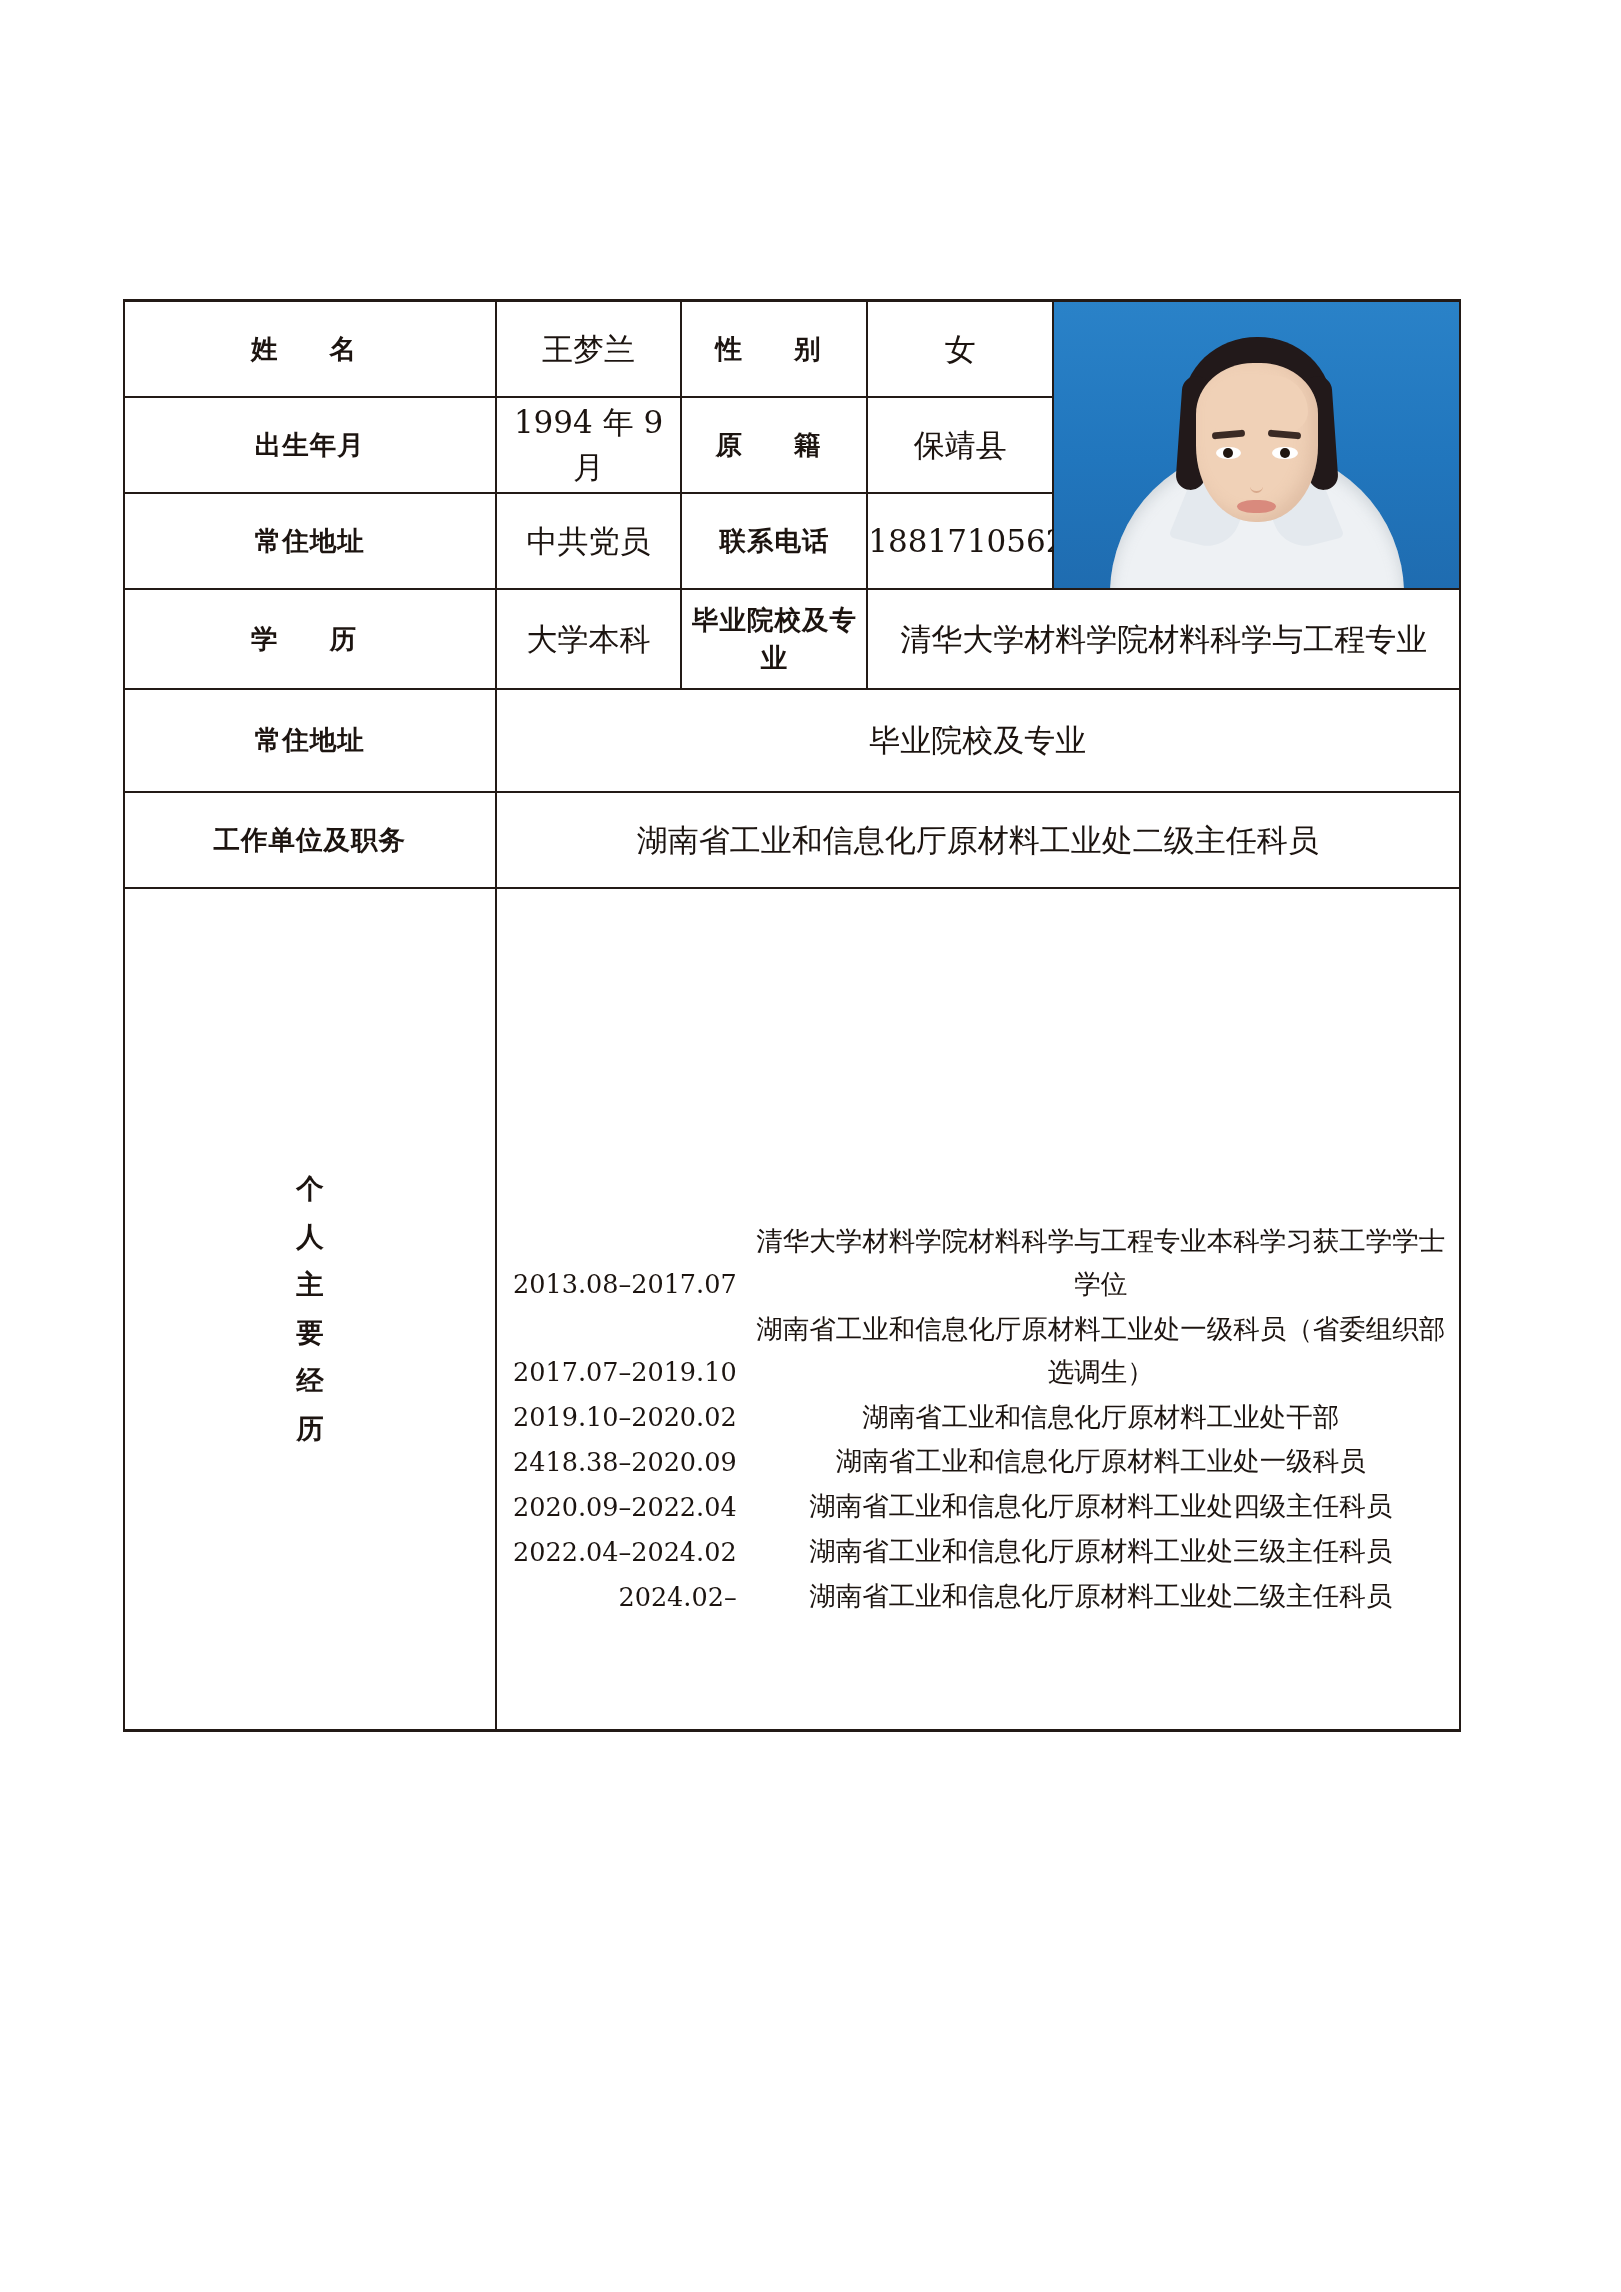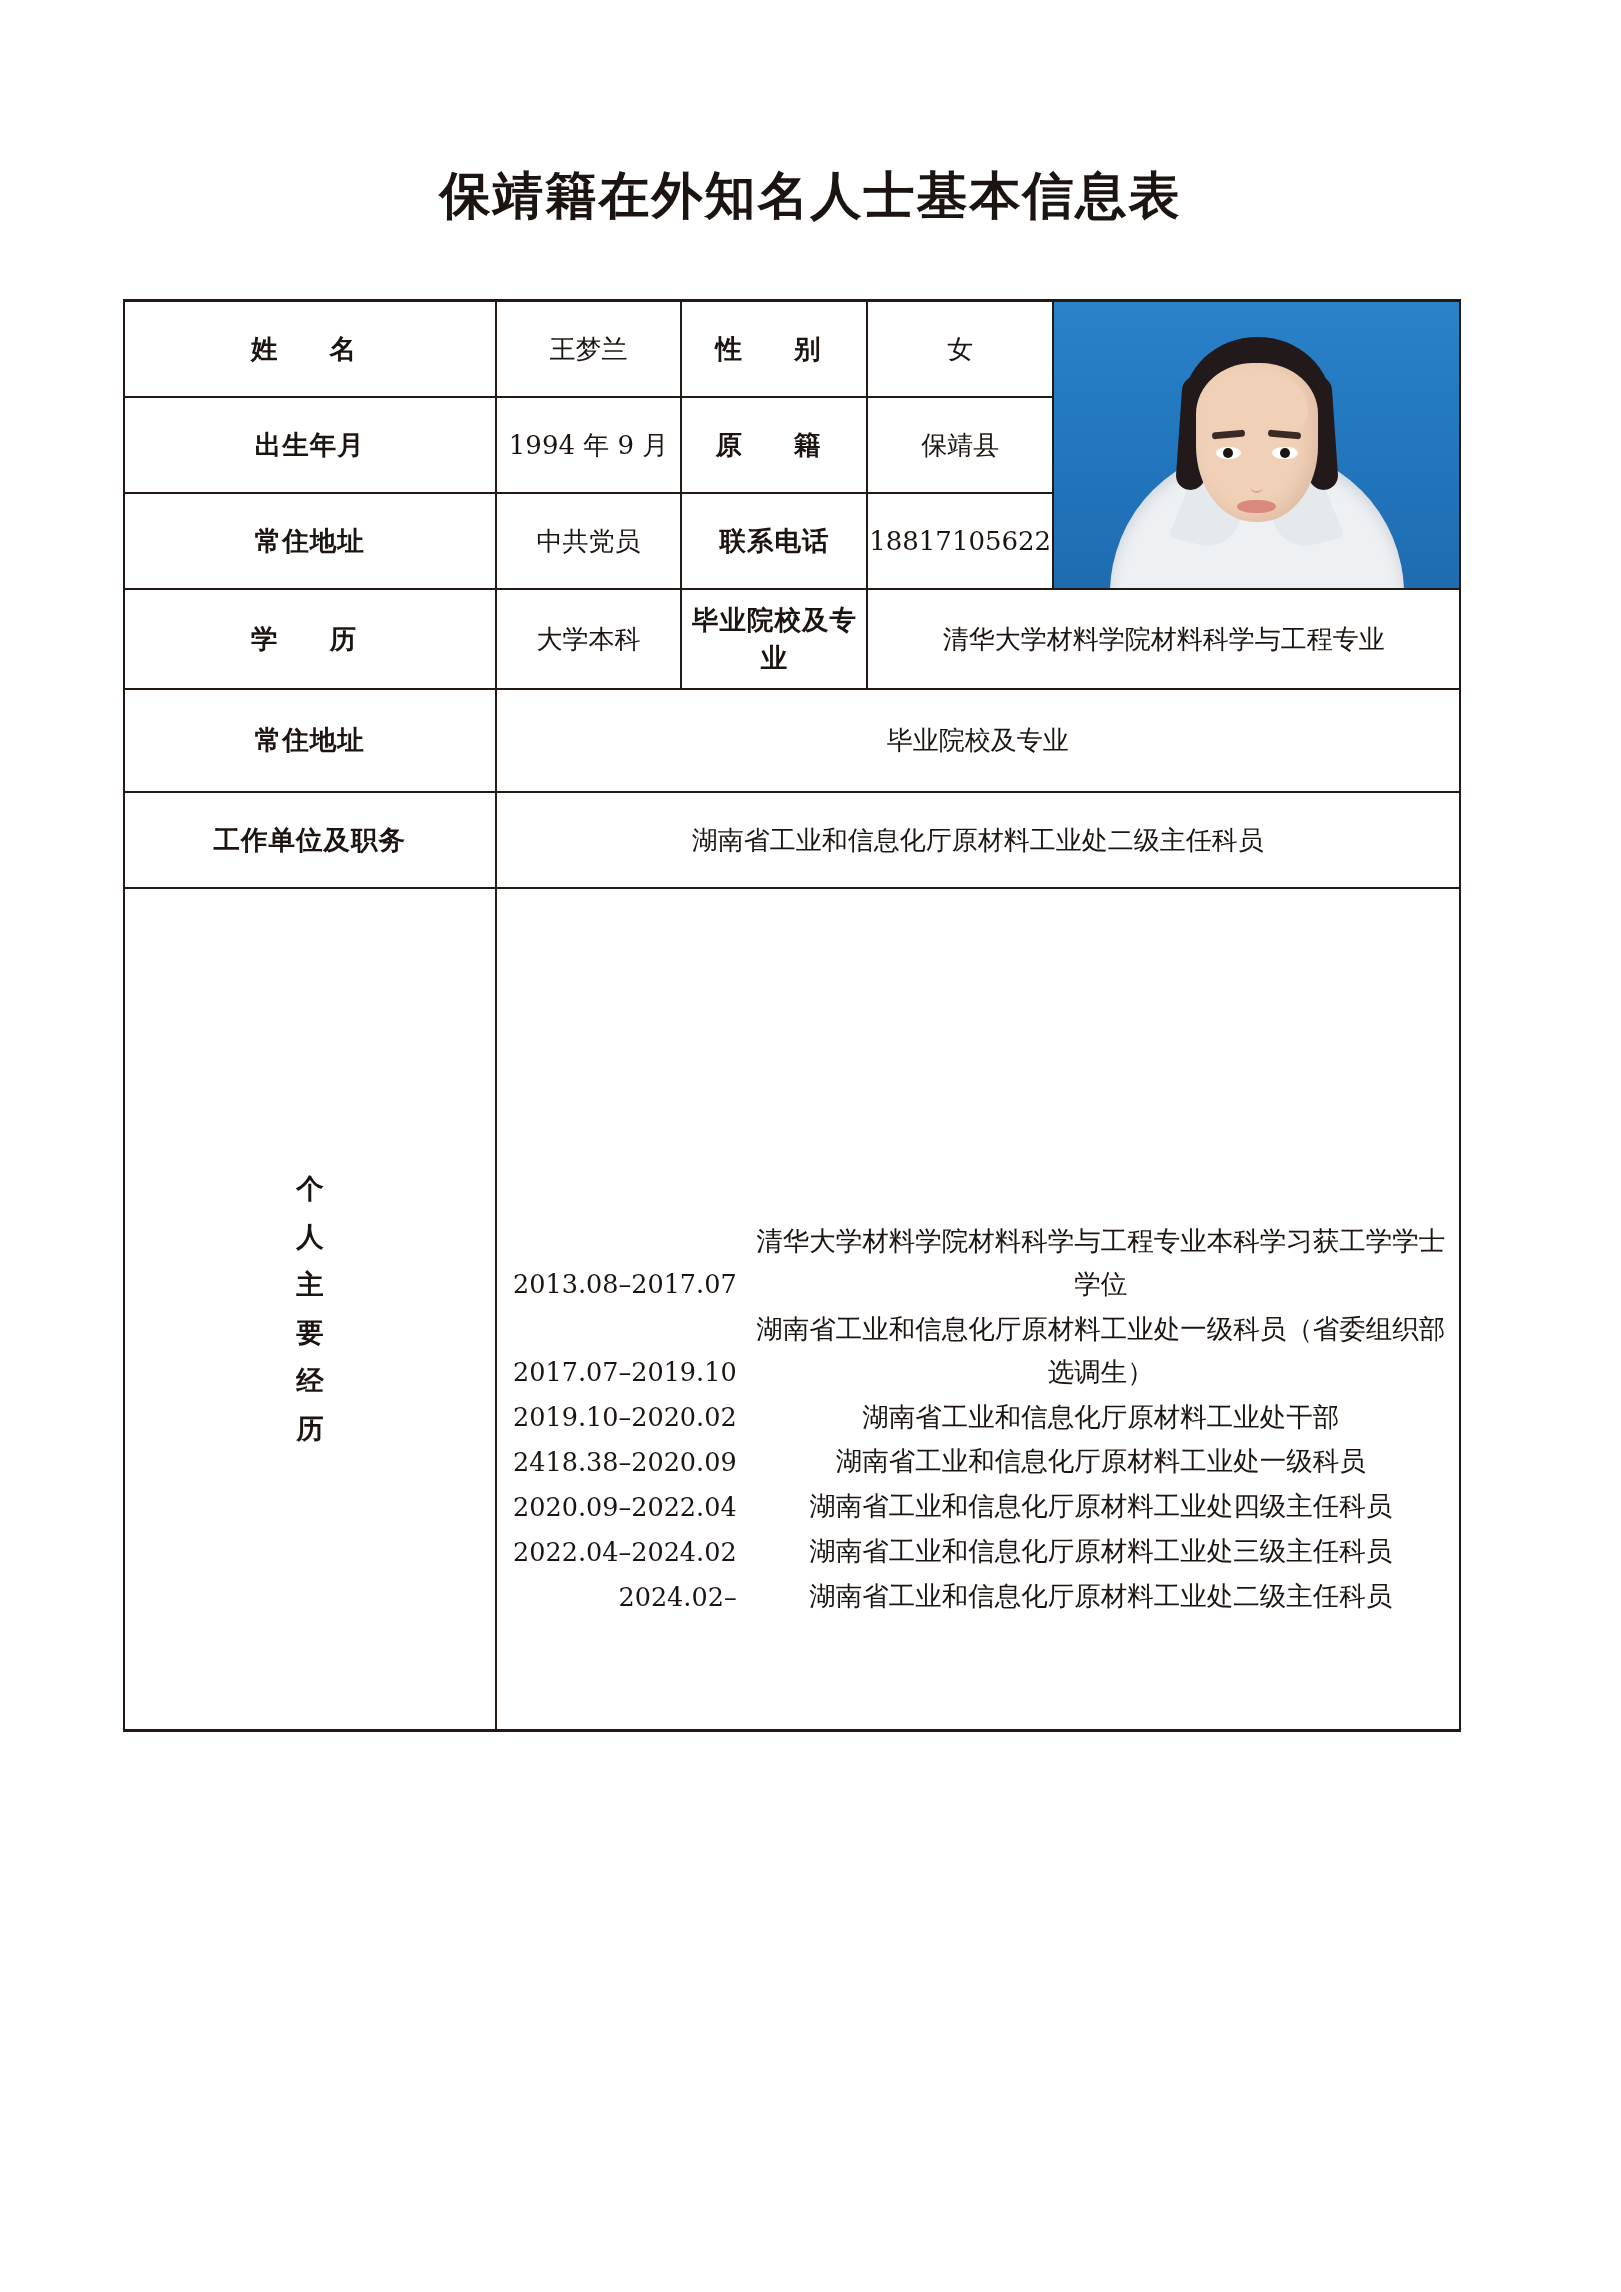--- a/index.html
+++ b/index.html
@@ -63,21 +63,21 @@
 
   .lbl {
     font-weight: bold;
     font-family: "DejaVu Sans", "Liberation Sans", sans-serif;
     font-size: 26.5px;
     letter-spacing: 1px;
   }
   .lbl.spaced { letter-spacing: 12.7px; text-indent: 12.7px; }
   .val {
     font-family: "DejaVu Serif", "Liberation Serif", serif;
-    font-size: 26px;
+    font-size: 31px;
   }
 
   .r1 td, .r2 td, .r3 td { height: 94px; }
   .r4 td { height: 98px; }
   .r5 td { height: 101px; }
   .r6 td { height: 94px; }
 
   .cell-pad { padding: 5.9px 9.8px; }
 
   
@@ -283,21 +283,20 @@
     line-height: 1.62;
     font-family: "DejaVu Serif", "Liberation Serif", serif;
     padding-right: 12px;
   }
 </style>
 </head>
 <body>
 
 <div class="page">
 
-  <div class="doc-title">保靖籍在外知名人士基本信息表</div>
 
   <table class="info-table">
     <colgroup>
       <col style="width:169px">
       <col style="width:169px">
       <col style="width:169px">
       <col style="width:169px">
       <col style="width:169px">
       <col style="width:169px">
       <col style="width:201px">

